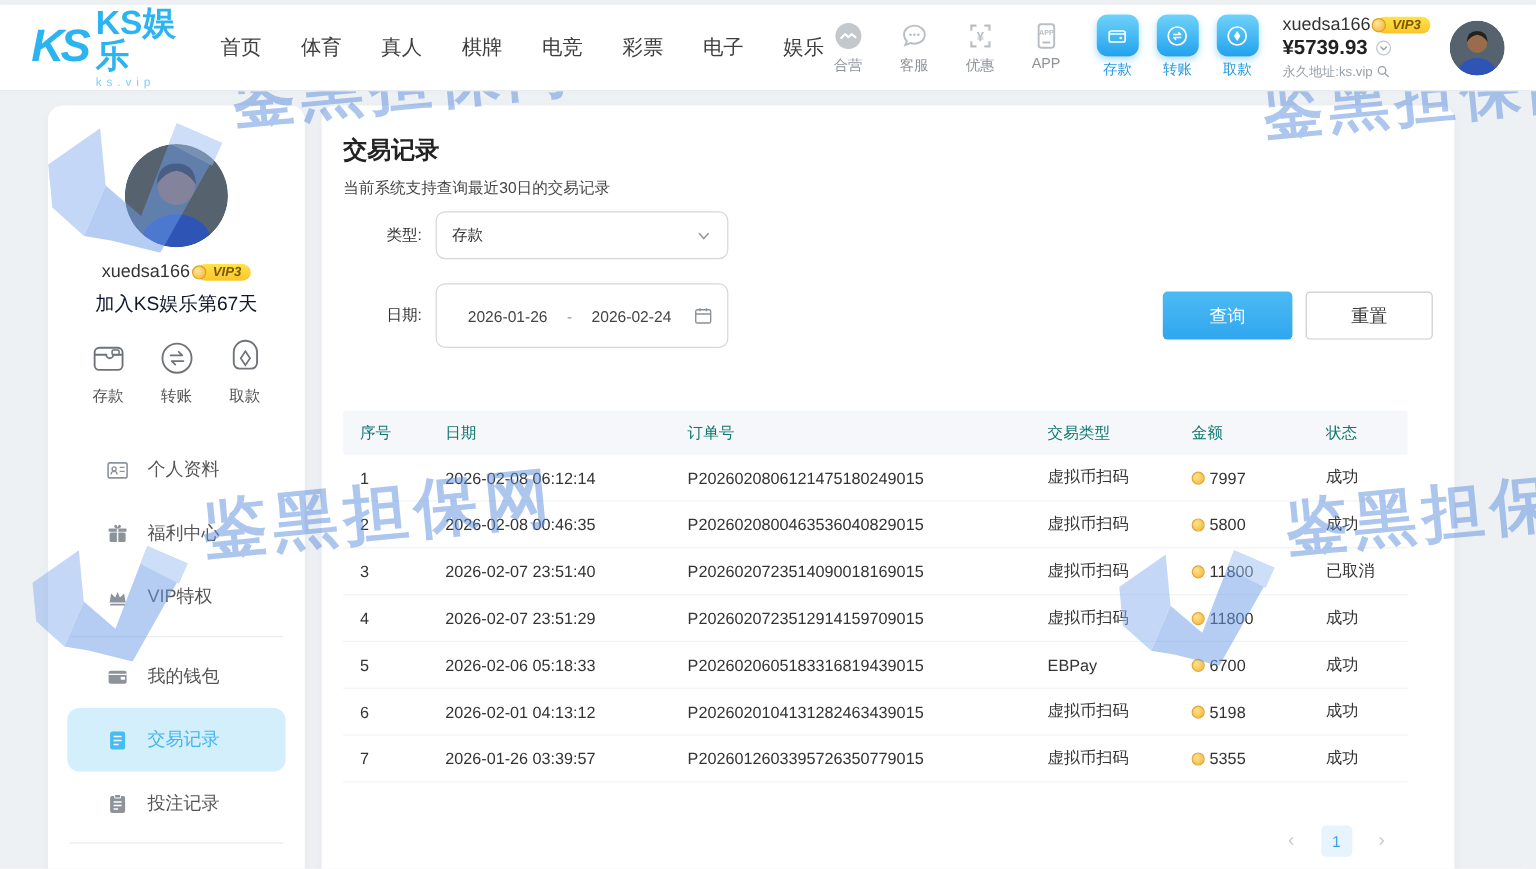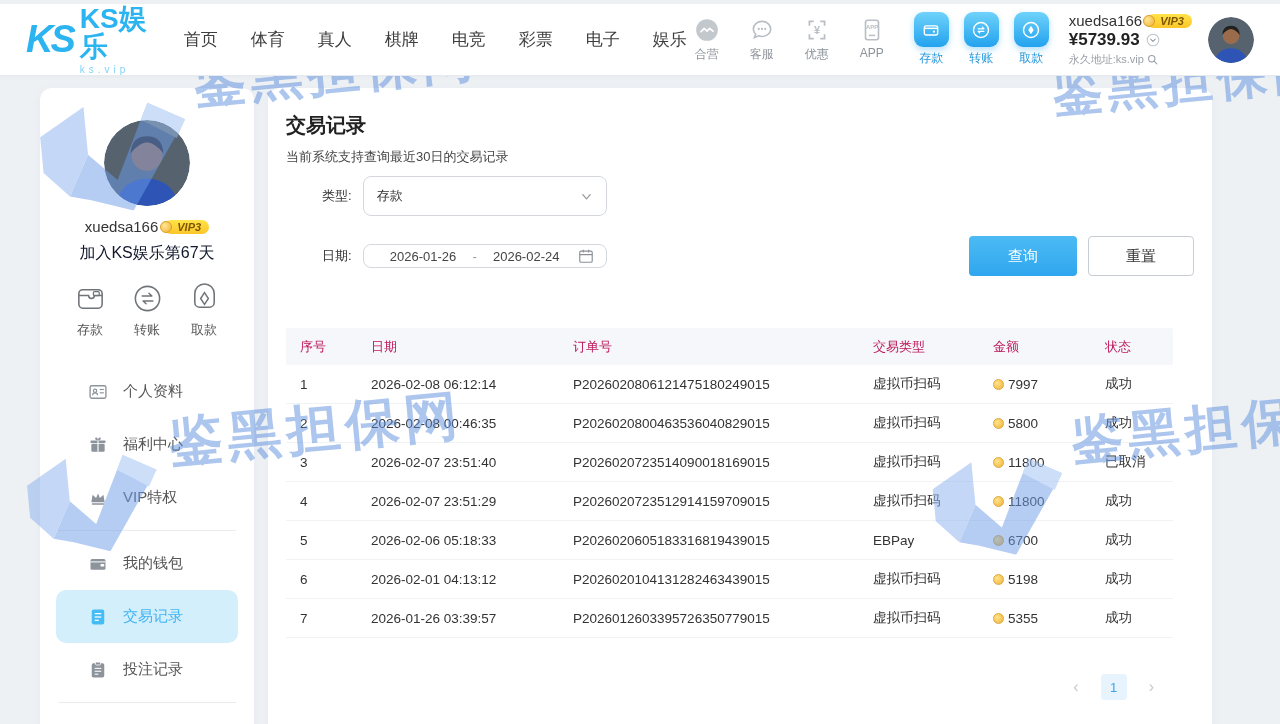--- a/index.html
+++ b/index.html
@@ -69,40 +69,40 @@
   .page-title { font-size:20px; font-weight:700; color:#222; }
   .page-sub { font-size:13px; color:#464646; margin-top:9px; }
   .f-row { display:flex; align-items:center;margin-left:36px; }
   .f-row1 { margin-top:10px; }
   .f-row2 { margin-top:20px; }
   .f-label { font-size:13px; color:#333; margin-right:11px; min-width:26px; }
   .select-box { width:244px; height:40px; border:1px solid #d4d8dd; border-radius:8px; background:#fff;
                 display:flex; align-items:center; justify-content:space-between; padding:0 13px;
                 font-size:13px; color:#333; cursor:pointer; }
   .select-box svg { width:13px; height:13px; }
-  .date-box { width:244px; height:24px; border:1px solid #d4d8dd; border-radius:8px; background:#fff;
+  .date-box { width:244px; height:54px; border:1px solid #d4d8dd; border-radius:8px; background:#fff;
               display:flex; align-items:center; padding:0 12px; font-size:13px; color:#444; cursor:pointer; }
   .date-box .d-val { flex:1; text-align:center; }
   .date-box .d-sep { color:#999; padding:0 2px; }
   .date-box svg { width:16px; height:16px; margin-left:4px; }
   .range-group { display:flex; height:40px; margin-left:11px; border:1px solid #d4d8dd; border-radius:8px; overflow:hidden; background:#fff; }
   .range-btn { width:57px; display:flex; align-items:center; justify-content:center; font-size:13px; color:#333;
                border-left:1px solid #e3e6ea; cursor:pointer; }
   .range-btn:first-child { border-left:none; }
   .range-btn.active { box-shadow:inset 0 0 0 1.5px #8bd3f7; border-radius:6px; }
   .f-buttons { margin-left:auto; display:flex; gap:11px; }
   .btn { height:40px; border-radius:4px; font-size:15px; display:flex; align-items:center; justify-content:center;
          cursor:pointer; font-family:inherit; }
   .btn-primary { width:108px; border:none; background:linear-gradient(180deg,#4cbbf4,#2fa6ee); color:#fff; }
   .btn-ghost { width:106px; background:#fff; border:1px solid #c8cdd3; color:#333; }
   
   .table { width:887px; margin-top:52px; }
   .t-head, .t-row { display:grid; grid-template-columns:71px 202px 300px 120px 112px 1fr;
                     align-items:center; padding-left:14px; }
-  .t-head { height:37px; background:#f5f7fa; font-size:13px; color:#be185d; border-radius:2px; }
+  .t-head { height:37px; background:#f5f7fa; font-size:13px; color:#0f766e; border-radius:2px; }
   .t-row { height:39px; border-bottom:1px solid #f1f2f4; font-size:13.5px; color:#333; }
   .amount-cell { display:flex; align-items:center; gap:4px; }
   .coin { width:11px; height:11px; border-radius:50%; flex:none;
           background:radial-gradient(circle at 35% 35%,#ffe48a,#f0b23a); border:1px solid #e2a637; }
   
   .pagination { display:flex; justify-content:flex-end; align-items:center; gap:22px;
                 margin-top:36px; padding-right:40px; color:#c4cad0; font-size:16px; }
   .pg-arrow { cursor:pointer; line-height:1; }
   .pg-current { width:26px; height:26px; background:#e7f4fd; color:#3aa5e6; border-radius:4px;
                 display:flex; align-items:center; justify-content:center; font-size:13px; cursor:pointer; }

